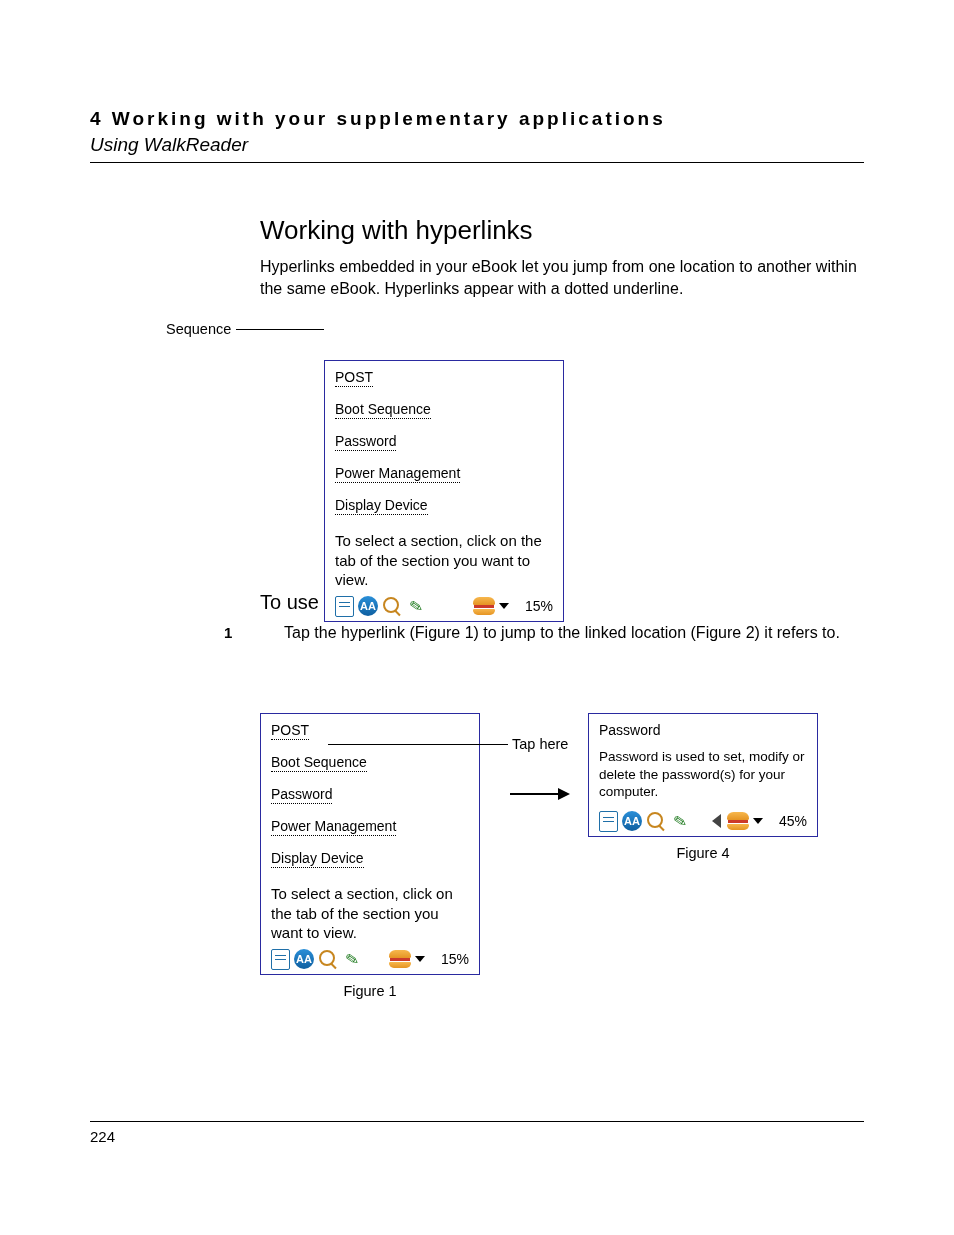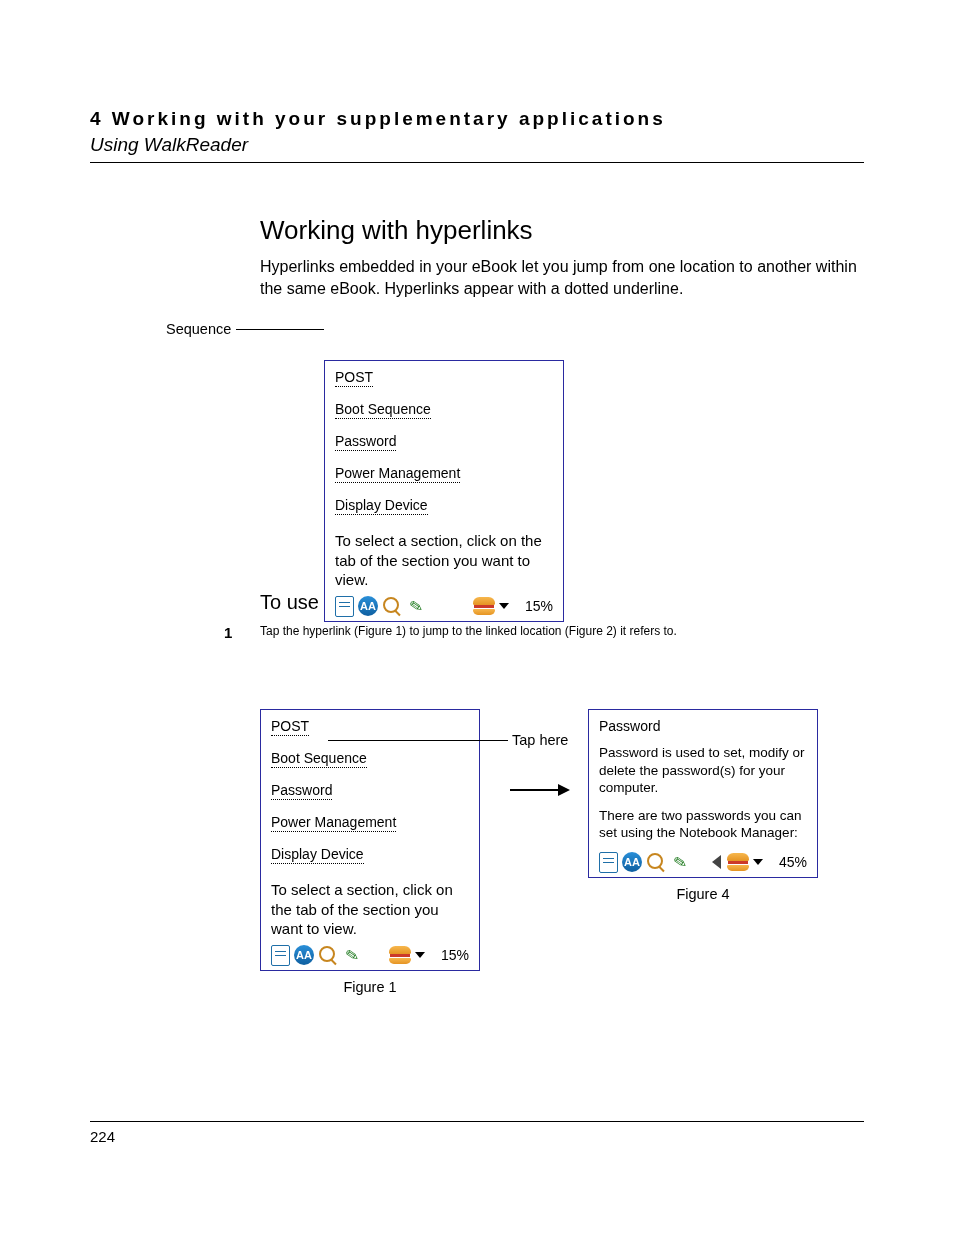--- a/index.html
+++ b/index.html
@@ -60,22 +60,23 @@
   }
   .step-num {
     position: absolute;
     left: 0;
     top: 0;
     font-size: 15px;
     font-weight: 600;
   }
   .step-text {
     margin-left: 36px;
-    font-size: 12px;
+    font-size: 16px;
     font-weight: 500;
+    text-align: center;
   }
 
   
   .ebox {
     border: 1.5px solid #2a2aa0;
     background: #fff;
     box-sizing: border-box;
     padding: 8px 10px 4px 10px;
     font-family: Tahoma, Verdana, sans-serif;
     font-size: 14px;
@@ -363,21 +364,20 @@
       <span class="callout" style="left:422px; top:70px;">Tap here</span>
 
       <div class="arrow-right" style="left:420px; top:118px;">
         <span class="shaft"></span><span class="head"></span>
       </div>
 
       <div style="position:absolute; left:498px; top:0; width:230px;">
         <div class="ebox">
           <div class="plain-title">Password</div>
           <div class="para">Password is used to set, modify or delete the password(s) for your computer.</div>
-          <div class="para">There are two passwords you can set using the Notebook Manager:</div>
           <div class="toolbar">
             <span class="doc-icon"></span>
             <span class="ticon aa-icon">AA</span>
             <span class="mag-icon">
                 <span class="lens"></span>
                 <span class="handle"></span>
               </span>
             <span class="pen-icon">✎</span>
             <span class="spacer"></span>
             <span class="back-tri"></span>

